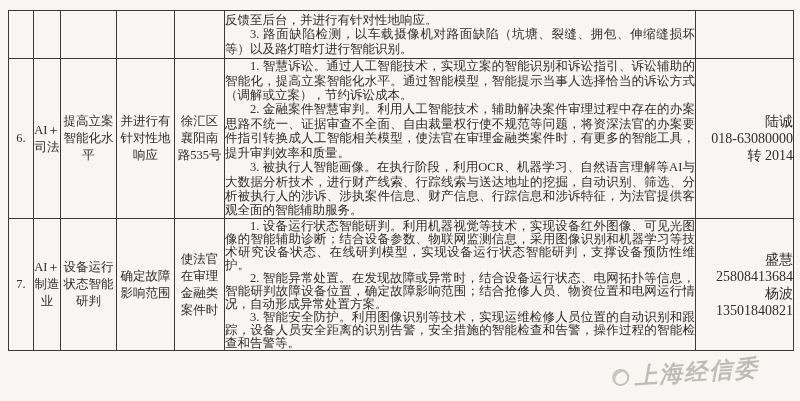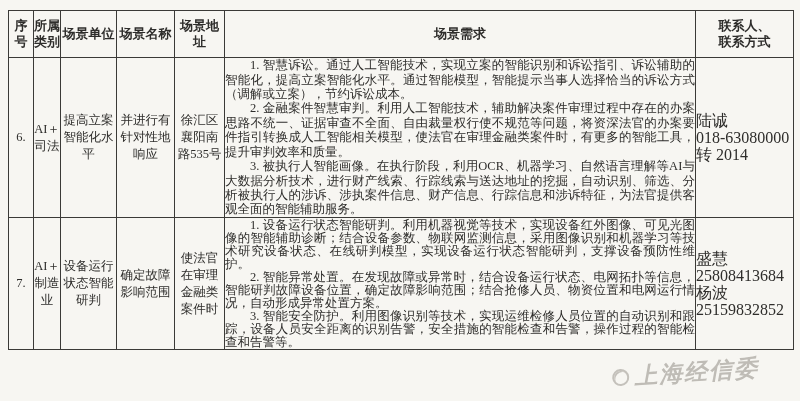--- a/index.html
+++ b/index.html
@@ -40,21 +40,21 @@
   .cell-req{
     font-size:12.5px;text-align:justify;vertical-align:middle;
     padding:1px 6px;
   }
   .req-r6{line-height:14.4px}
   .req-r7{line-height:13px}
   .req-cont{line-height:14.6px}
   .cell-req p{margin:0;text-indent:2em;}
   .cell-req p.no-indent{text-indent:0;}
   .cell-contact{
-    font-size:16px;line-height:17px;text-align:left;padding:1px 2px;
+    font-size:14px;line-height:17px;text-align:right;padding:1px 2px;
     word-break:break-all;
   }
   .watermark{
     position:absolute;left:612px;top:356px;width:190px;
     display:flex;align-items:center;gap:5px;
     color:#b9b6b0;font-size:23px;font-style:italic;
     letter-spacing:2px;font-weight:bold;
     transform:rotate(-4deg);opacity:.9;
     pointer-events:none;white-space:nowrap;
   }
@@ -71,33 +71,33 @@
   <colgroup>
     <col class="c-no">
       <col class="c-cat">
       <col class="c-unit">
       <col class="c-name">
     <col class="c-addr">
       <col class="c-req">
       <col class="c-contact">
   </colgroup>
   <tbody>
-      <tr class="h-header">
-    <th>序号</th>
-    <th>所属类别</th>
-    <th>场景单位</th>
-    <th>场景名称</th>
-    <th>场景地址</th>
-    <th>场景需求</th>
-    <th>
-      <div>联系人、</div>
-      <div>联系方式</div>
-    </th>
+
+  <tr class="h-cont">
+    <td class="cell-narrow"></td>
+    <td class="cell-narrow"></td>
+    <td class="cell-narrow"></td>
+    <td class="cell-narrow"></td>
+    <td class="cell-narrow"></td>
+    <td class="cell-req req-cont">
+      <p class="no-indent">反馈至后台，并进行有针对性地响应。</p>
+      <p>3. 路面缺陷检测，以车载摄像机对路面缺陷（坑塘、裂缝、拥包、伸缩缝损坏等）以及路灯暗灯进行智能识别。</p>
+    </td>
+    <td class="cell-contact"></td>
   </tr>
-
 
   <tr class="h-r6">
     <td class="cell-narrow">6.</td>
     <td class="cell-narrow">AI＋司法</td>
     <td class="cell-narrow">提高立案智能化水平</td>
     <td class="cell-narrow">并进行有针对性地响应</td>
     <td class="cell-narrow">徐汇区襄阳南路535号</td>
     <td class="cell-req req-r6">
       <p>1. 智慧诉讼。通过人工智能技术，实现立案的智能识别和诉讼指引、诉讼辅助的智能化，提高立案智能化水平。通过智能模型，智能提示当事人选择恰当的诉讼方式（调解或立案），节约诉讼成本。</p>
       <p>2. 金融案件智慧审判。利用人工智能技术，辅助解决案件审理过程中存在的办案思路不统一、证据审查不全面、自由裁量权行使不规范等问题，将资深法官的办案要件指引转换成人工智能相关模型，使法官在审理金融类案件时，有更多的智能工具，提升审判效率和质量。</p>
@@ -118,21 +118,21 @@
     <td class="cell-narrow">使法官在审理金融类案件时</td>
     <td class="cell-req req-r7">
       <p>1. 设备运行状态智能研判。利用机器视觉等技术，实现设备红外图像、可见光图像的智能辅助诊断；结合设备参数、物联网监测信息，采用图像识别和机器学习等技术研究设备状态、在线研判模型，实现设备运行状态智能研判，支撑设备预防性维护。</p>
       <p>2. 智能异常处置。在发现故障或异常时，结合设备运行状态、电网拓扑等信息，智能研判故障设备位置，确定故障影响范围；结合抢修人员、物资位置和电网运行情况，自动形成异常处置方案。</p>
       <p>3. 智能安全防护。利用图像识别等技术，实现运维检修人员位置的自动识别和跟踪，设备人员安全距离的识别告警，安全措施的智能检查和告警，操作过程的智能检查和告警等。</p>
     </td>
     <td class="cell-contact">
       <div>盛慧</div>
       <div>25808413684</div>
       <div>杨波</div>
-      <div>25159832852</div>
+      <div>13501840821</div>
     </td>
   </tr>
 </tbody>
   </table>
 
 <div class="watermark">
   <span class="wm-logo"></span>
   <span>上海经信委</span>
 </div>
 

